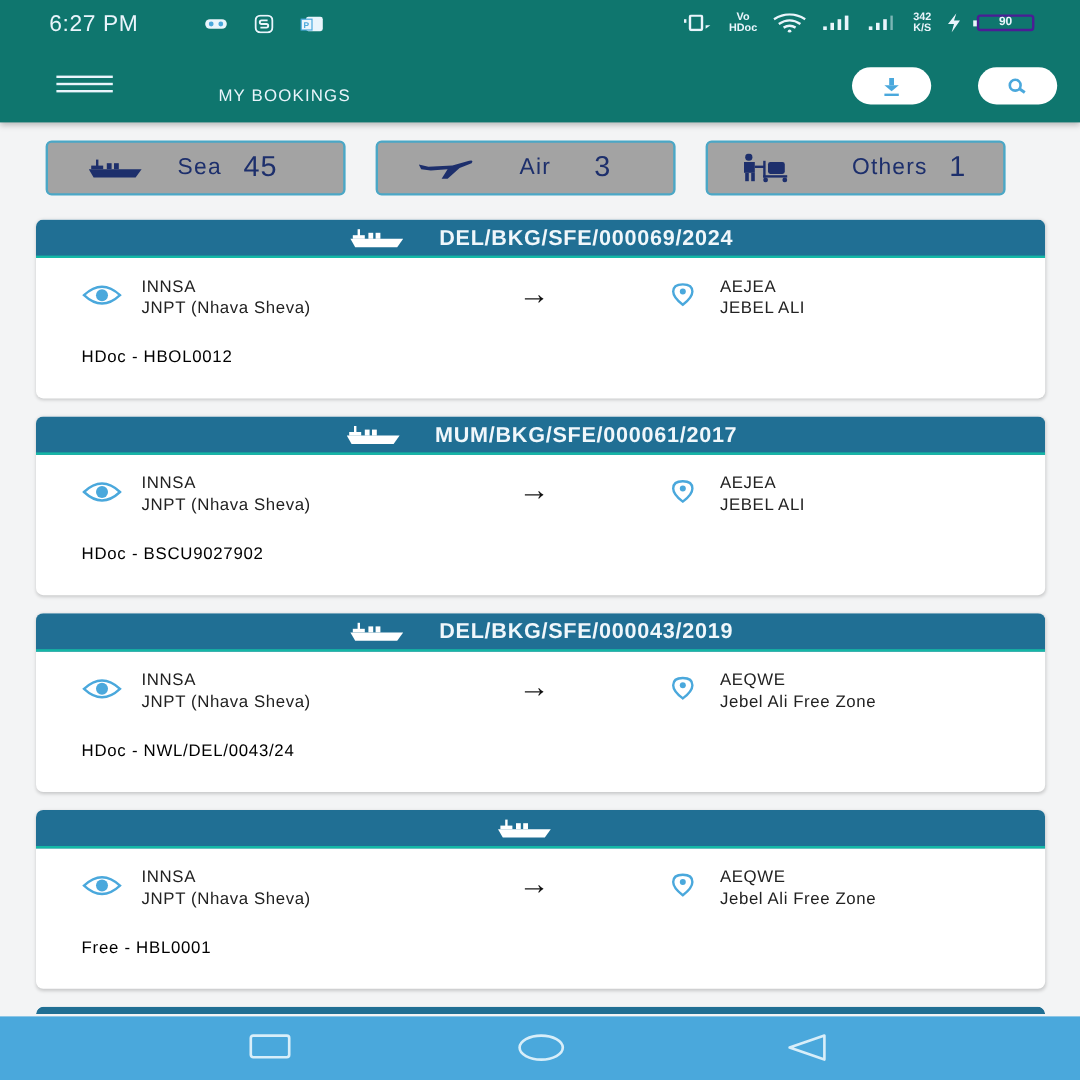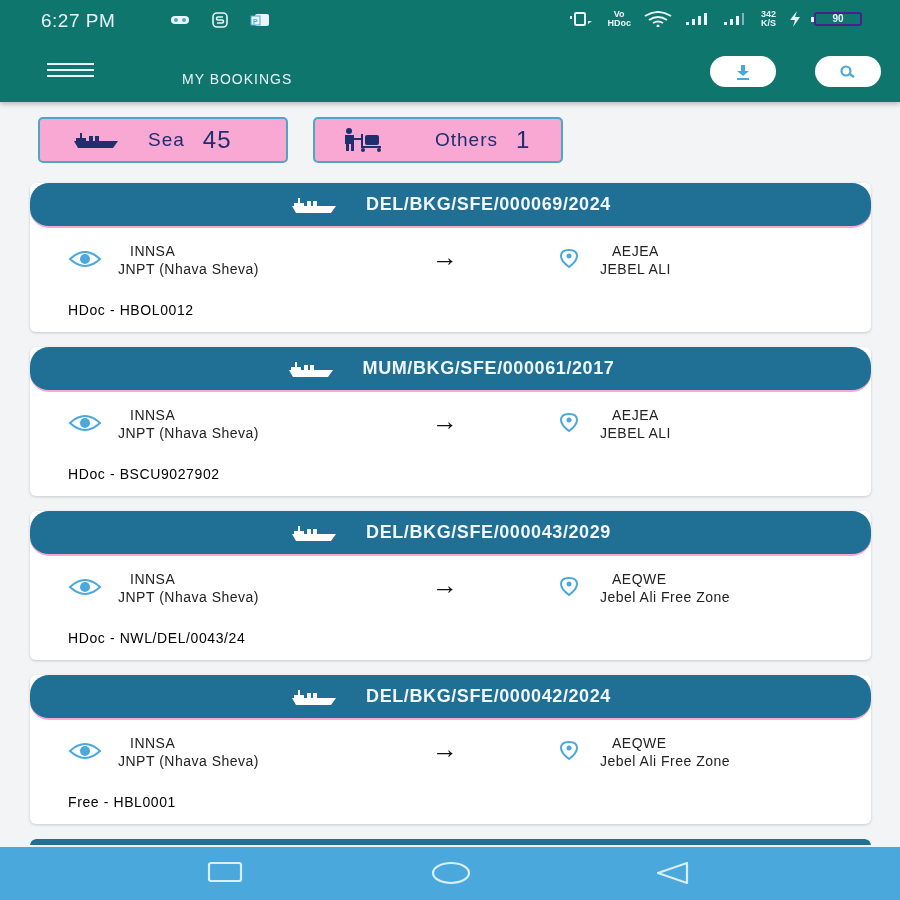--- a/index.html
+++ b/index.html
@@ -16,34 +16,34 @@
     .battery::before { content: ""; position: absolute; left: -5px; top: 3px; width: 3px; height: 5px; background: #eaf5fc; }
 
     .menu-btn { position: absolute; left: 47px; top: 63px; width: 47px; height: 18px; cursor: pointer; }
     .menu-btn span { display: block; height: 2px; background: #eaf5fc; margin-bottom: 4px; }
     .title { position: absolute; left: 182px; top: 61px; font-size: 14px; color: #e8f4fb; letter-spacing: 1px; margin-top: 10px; }
     .round-btn { position: absolute; top: 56px; width: 66px; height: 31px; border-radius: 16px; background: #fff; display: flex; align-items: center; justify-content: center; cursor: pointer; }
     .dl-btn { left: 710px; }
     .search-btn { left: 815px; }
 
     .filters { position: absolute; top: 117px; left: 38px; display: flex; gap: 25px; }
-    .filter { width: 250px; height: 46px; border: 2px solid #4ba7c6; border-radius: 5px; background: #f9a8d4; display: flex; align-items: center; cursor: pointer; color: #1d2f6c; }
+    .filter { width: 250px; height: 46px; border: 2px solid #4ba7c6; border-radius: 5px; background: #a3a3a3; display: flex; align-items: center; cursor: pointer; color: #1d2f6c; }
     .filter .ico { margin-left: 32px; width: 50px; display: flex; align-items: center; }
     .filter .lbl { font-size: 19px; letter-spacing: 1px; margin-left: 26px; }
     .filter .cnt { font-size: 24px; margin-left: 18px; letter-spacing: 1px; }
 
     .list { position: absolute; top: 183px; left: 30px; width: 841px; }
     .card { background: #fff; border-radius: 6px; box-shadow: 0 1px 3px rgba(0,0,0,0.18); margin-bottom: 15px; height: 149px; overflow: hidden; cursor: pointer; }
-    .card-head { height: 45px; background: #206f94; display: flex; align-items: center; justify-content: center; color: #f0f7fb; font-weight: bold; font-size: 18px; letter-spacing: 0.6px; border-bottom: 2px solid #f9a8d4; border-radius: 19px; }
+    .card-head { height: 32px; background: #206f94; display: flex; align-items: center; justify-content: center; color: #f0f7fb; font-weight: bold; font-size: 18px; letter-spacing: 0.6px; border-bottom: 2px solid #14b8a6; }
     .card-head .ship { margin-right: 26px; display: flex; align-items: center; }
     .card-body { position: relative; height: 104px; }
     .origin-ico { position: absolute; left: 38px; top: 20px; }
     .dest-ico { position: absolute; left: 528px; top: 20px; }
     .loc { position: absolute; top: 14px; font-size: 14px; color: #222; line-height: 18px; letter-spacing: 0.5px; }
-    .loc .code { display: block; margin-left: 12px; }
+    .loc .code { display: block; }
     .origin { left: 88px; }
     .dest { left: 570px; }
     .arrow { position: absolute; left: 402px; top: 14px; font-size: 26px; color: #111; }
     .hdoc { position: absolute; left: 38px; top: 74px; font-size: 14px; color: #000000; letter-spacing: 0.6px; }
     .card.partial { height: 20px; margin-bottom: 0; box-shadow: none; background: transparent; }
     .card.partial .card-head { height: 6px; border-radius: 6px 6px 0 0; border-bottom: none; }
 
     .navbar { position: absolute; left: 0; top: 847px; width: 900px; height: 53px; background: #4aa8dc; display: flex; align-items: center; justify-content: center; z-index: 3; }
     .nav-btn { position: absolute; top: 14px; cursor: pointer; }
     .nav-recent { left: 207px; }
@@ -139,20 +139,29 @@
       <svg width="50" height="20" viewBox="0 0 50 20">
           <rect x="8" y="3" width="2" height="6" fill="#1d2f6c"></rect>
           <rect x="4" y="8" width="10" height="3" fill="#1d2f6c"></rect>
           <rect x="17" y="6" width="4" height="5" fill="#1d2f6c"></rect>
           <rect x="23" y="6" width="4" height="5" fill="#1d2f6c"></rect>
           <path d="M2 11 L46 11 L41 18 L6 18 Z" fill="#1d2f6c"></path>
         </svg>
     </span>
     <span class="lbl">Sea</span>
     <span class="cnt">45</span>
+  </div>
+  <div class="filter">
+    <span class="ico">
+      <svg width="50" height="20" viewBox="0 0 50 20">
+          <path d="M2 7 L10 9 L30 8 L44 4 Q48 3 46 6 L36 10 L26 19 L21 19 L26 11 L12 12 L4 11 Z" fill="#1d2f6c"></path>
+        </svg>
+    </span>
+    <span class="lbl" style="margin-left:36px">Air</span>
+    <span class="cnt" style="margin-left:36px">3</span>
   </div>
   <div class="filter">
     <span class="ico" style="margin-left:26px">
       <svg width="46" height="24" viewBox="0 0 46 24">
           <circle cx="8" cy="3" r="3" fill="#1d2f6c"></circle>
           <rect x="4" y="7" width="9" height="9" fill="#1d2f6c"></rect>
           <rect x="5" y="16" width="3" height="7" fill="#1d2f6c"></rect>
           <rect x="10" y="16" width="3" height="7" fill="#1d2f6c"></rect>
           <rect x="13" y="10" width="8" height="2" fill="#1d2f6c"></rect>
           <rect x="20" y="6" width="2" height="14" fill="#1d2f6c"></rect>
@@ -243,21 +252,21 @@
     <div class="card-head">
       <span class="ship">
           <svg width="50" height="20" viewBox="0 0 50 20">
             <rect x="8" y="3" width="2" height="6" fill="#fff"></rect>
             <rect x="4" y="8" width="10" height="3" fill="#fff"></rect>
             <rect x="17" y="6" width="4" height="5" fill="#fff"></rect>
             <rect x="23" y="6" width="4" height="5" fill="#fff"></rect>
             <path d="M2 11 L46 11 L41 18 L6 18 Z" fill="#fff"></path>
           </svg>
         </span>
-      <span>DEL/BKG/SFE/000043/2029</span>
+      <span>DEL/BKG/SFE/000043/2019</span>
     </div>
     <div class="card-body">
       <svg class="origin-ico" width="34" height="22" viewBox="0 0 34 22">
           <path d="M2 11 Q17 -3 32 11 Q17 25 2 11 Z" fill="none" stroke="#4aa8dc" stroke-width="2"></path>
           <circle cx="17" cy="11" r="5" fill="#4aa8dc"></circle>
         </svg>
       <div class="loc origin">
         <span class="code">INNSA</span>
         <span>JNPT (Nhava Sheva)</span>
       </div>
@@ -278,21 +287,20 @@
     <div class="card-head">
       <span class="ship">
           <svg width="50" height="20" viewBox="0 0 50 20">
             <rect x="8" y="3" width="2" height="6" fill="#fff"></rect>
             <rect x="4" y="8" width="10" height="3" fill="#fff"></rect>
             <rect x="17" y="6" width="4" height="5" fill="#fff"></rect>
             <rect x="23" y="6" width="4" height="5" fill="#fff"></rect>
             <path d="M2 11 L46 11 L41 18 L6 18 Z" fill="#fff"></path>
           </svg>
         </span>
-      <span>DEL/BKG/SFE/000042/2024</span>
     </div>
     <div class="card-body">
       <svg class="origin-ico" width="34" height="22" viewBox="0 0 34 22">
           <path d="M2 11 Q17 -3 32 11 Q17 25 2 11 Z" fill="none" stroke="#4aa8dc" stroke-width="2"></path>
           <circle cx="17" cy="11" r="5" fill="#4aa8dc"></circle>
         </svg>
       <div class="loc origin">
         <span class="code">INNSA</span>
         <span>JNPT (Nhava Sheva)</span>
       </div>

